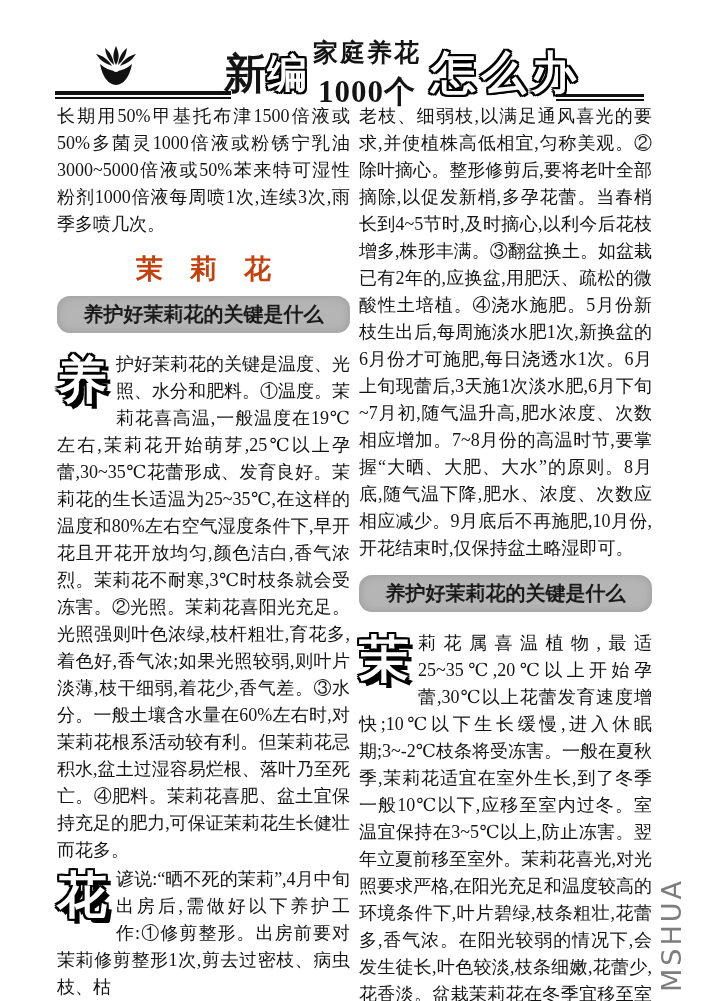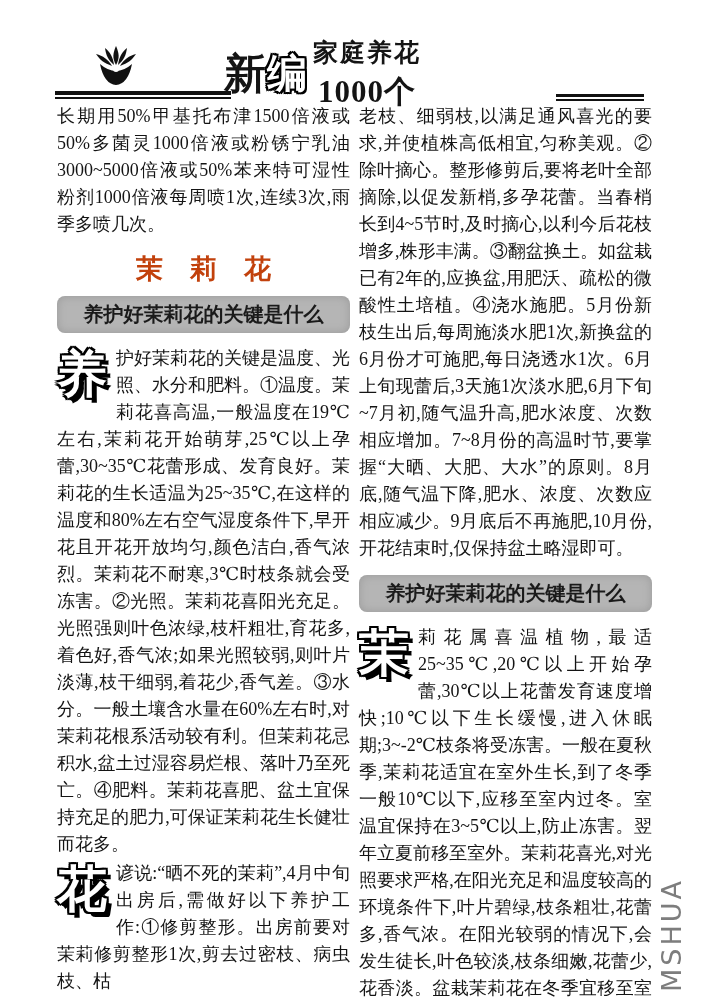--- a/index.html
+++ b/index.html
@@ -31,23 +31,23 @@
   .col-right{left:359px;}
   .body-text{
     font-size:18px;line-height:27px;text-align:justify;margin:0;
     color:#141414;
   }
   .section-title{
     font-size:27px;font-weight:bold;text-align:center;
     margin:14px 0 10px 0;line-height:34px;color:#c2410c;
   }
   .sub-head{
-    background:#b5b5b5;border-radius:8px;height:37px;line-height:37px;
+    background:#b5b5b5;border-radius:13px;height:37px;line-height:37px;
     text-align:center;font-size:20px;font-weight:bold;color:#1a1a1a;
-    margin:4px 0 12px 0;
+    margin:4px 0 18px 0;
     box-shadow:inset 0 0 8px rgba(120,120,120,.45);
   }
   .sub-head.spaced{margin-top:13px;}
   .dropcap-para{margin-top:2px;}
   .dropcap{
     float:left;font-size:50px;line-height:52px;font-weight:bold;
     margin:3px 9px 0 0;color:#fff;
     text-shadow:-2px 0 #000,2px 0 #000,0 -2px #000,0 2px #000,
                 -2px -2px #000,2px -2px #000,-2px 2px #000,2px 2px #000,
                 5px 5px 0 #000;
@@ -79,20 +79,21 @@
     </svg>
   </div>
   <div class="rule rule-left"></div>
   <div class="masthead">
     <span class="t-solid">新</span>
     <span class="t-outline outline-text">编</span>
     <span class="t-stack">
       <span class="t-stack-top">家庭养花</span>
       <span class="t-stack-bottom">1000个</span>
     </span>
+    <span class="t-suffix outline-text">怎么办</span>
   </div>
   <div class="rule rule-right"></div>
 
   <div class="col col-left">
     <p class="body-text">长期用50%甲基托布津1500倍液或50%多菌灵1000倍液或粉锈宁乳油3000~5000倍液或50%苯来特可湿性粉剂1000倍液每周喷1次,连续3次,雨季多喷几次。</p>
 
     <h1 class="section-title">茉　莉　花</h1>
 
     <div class="sub-head">
       <span>养护好茉莉花的关键是什么</span>

